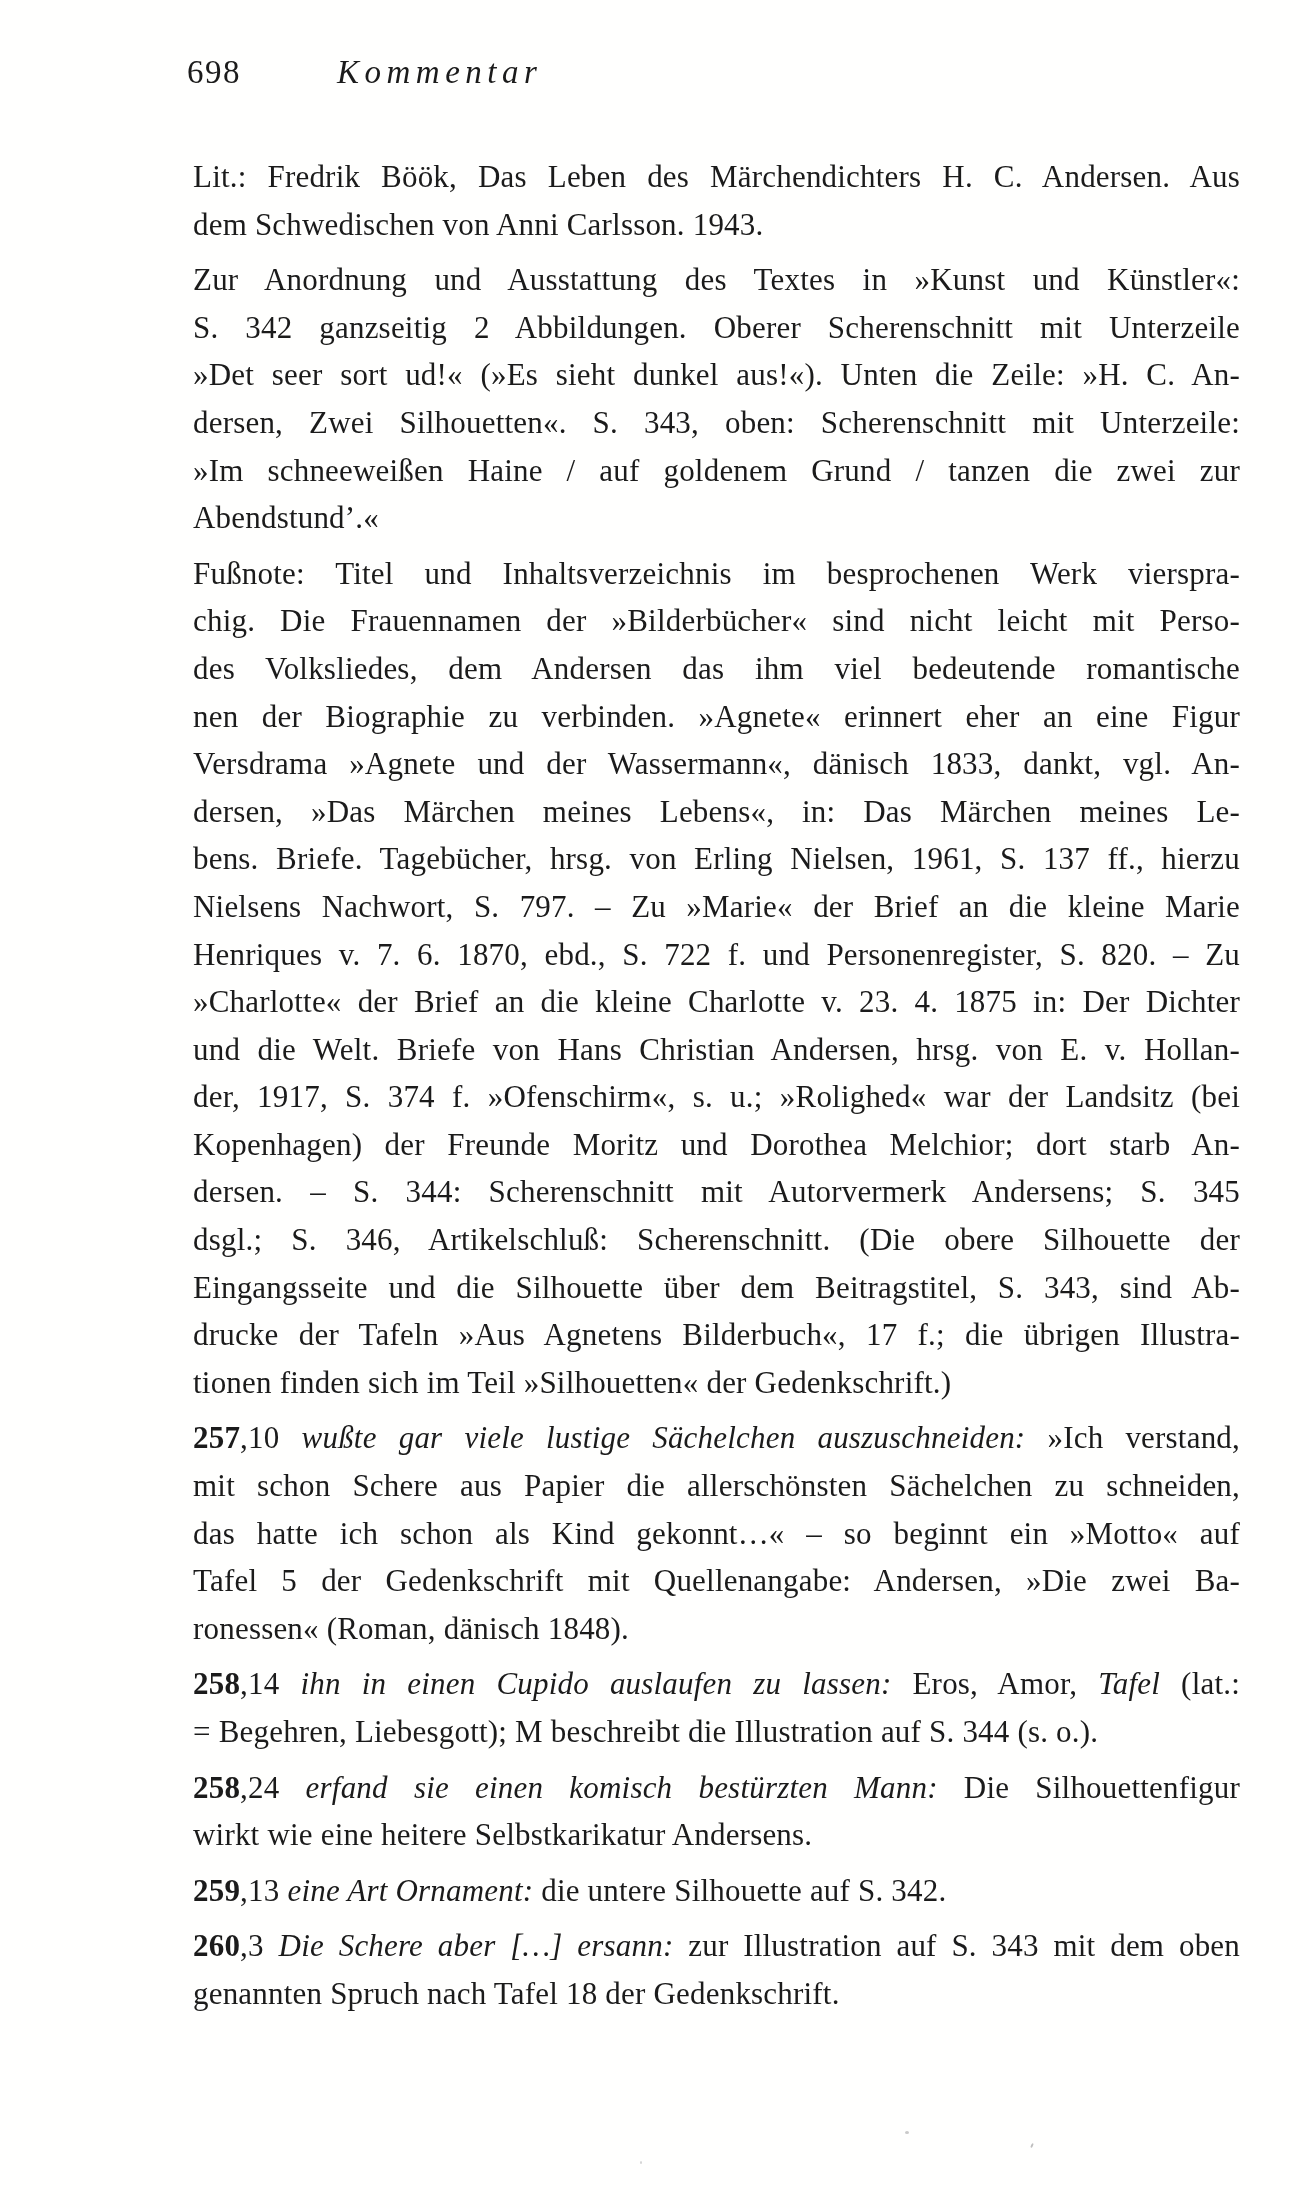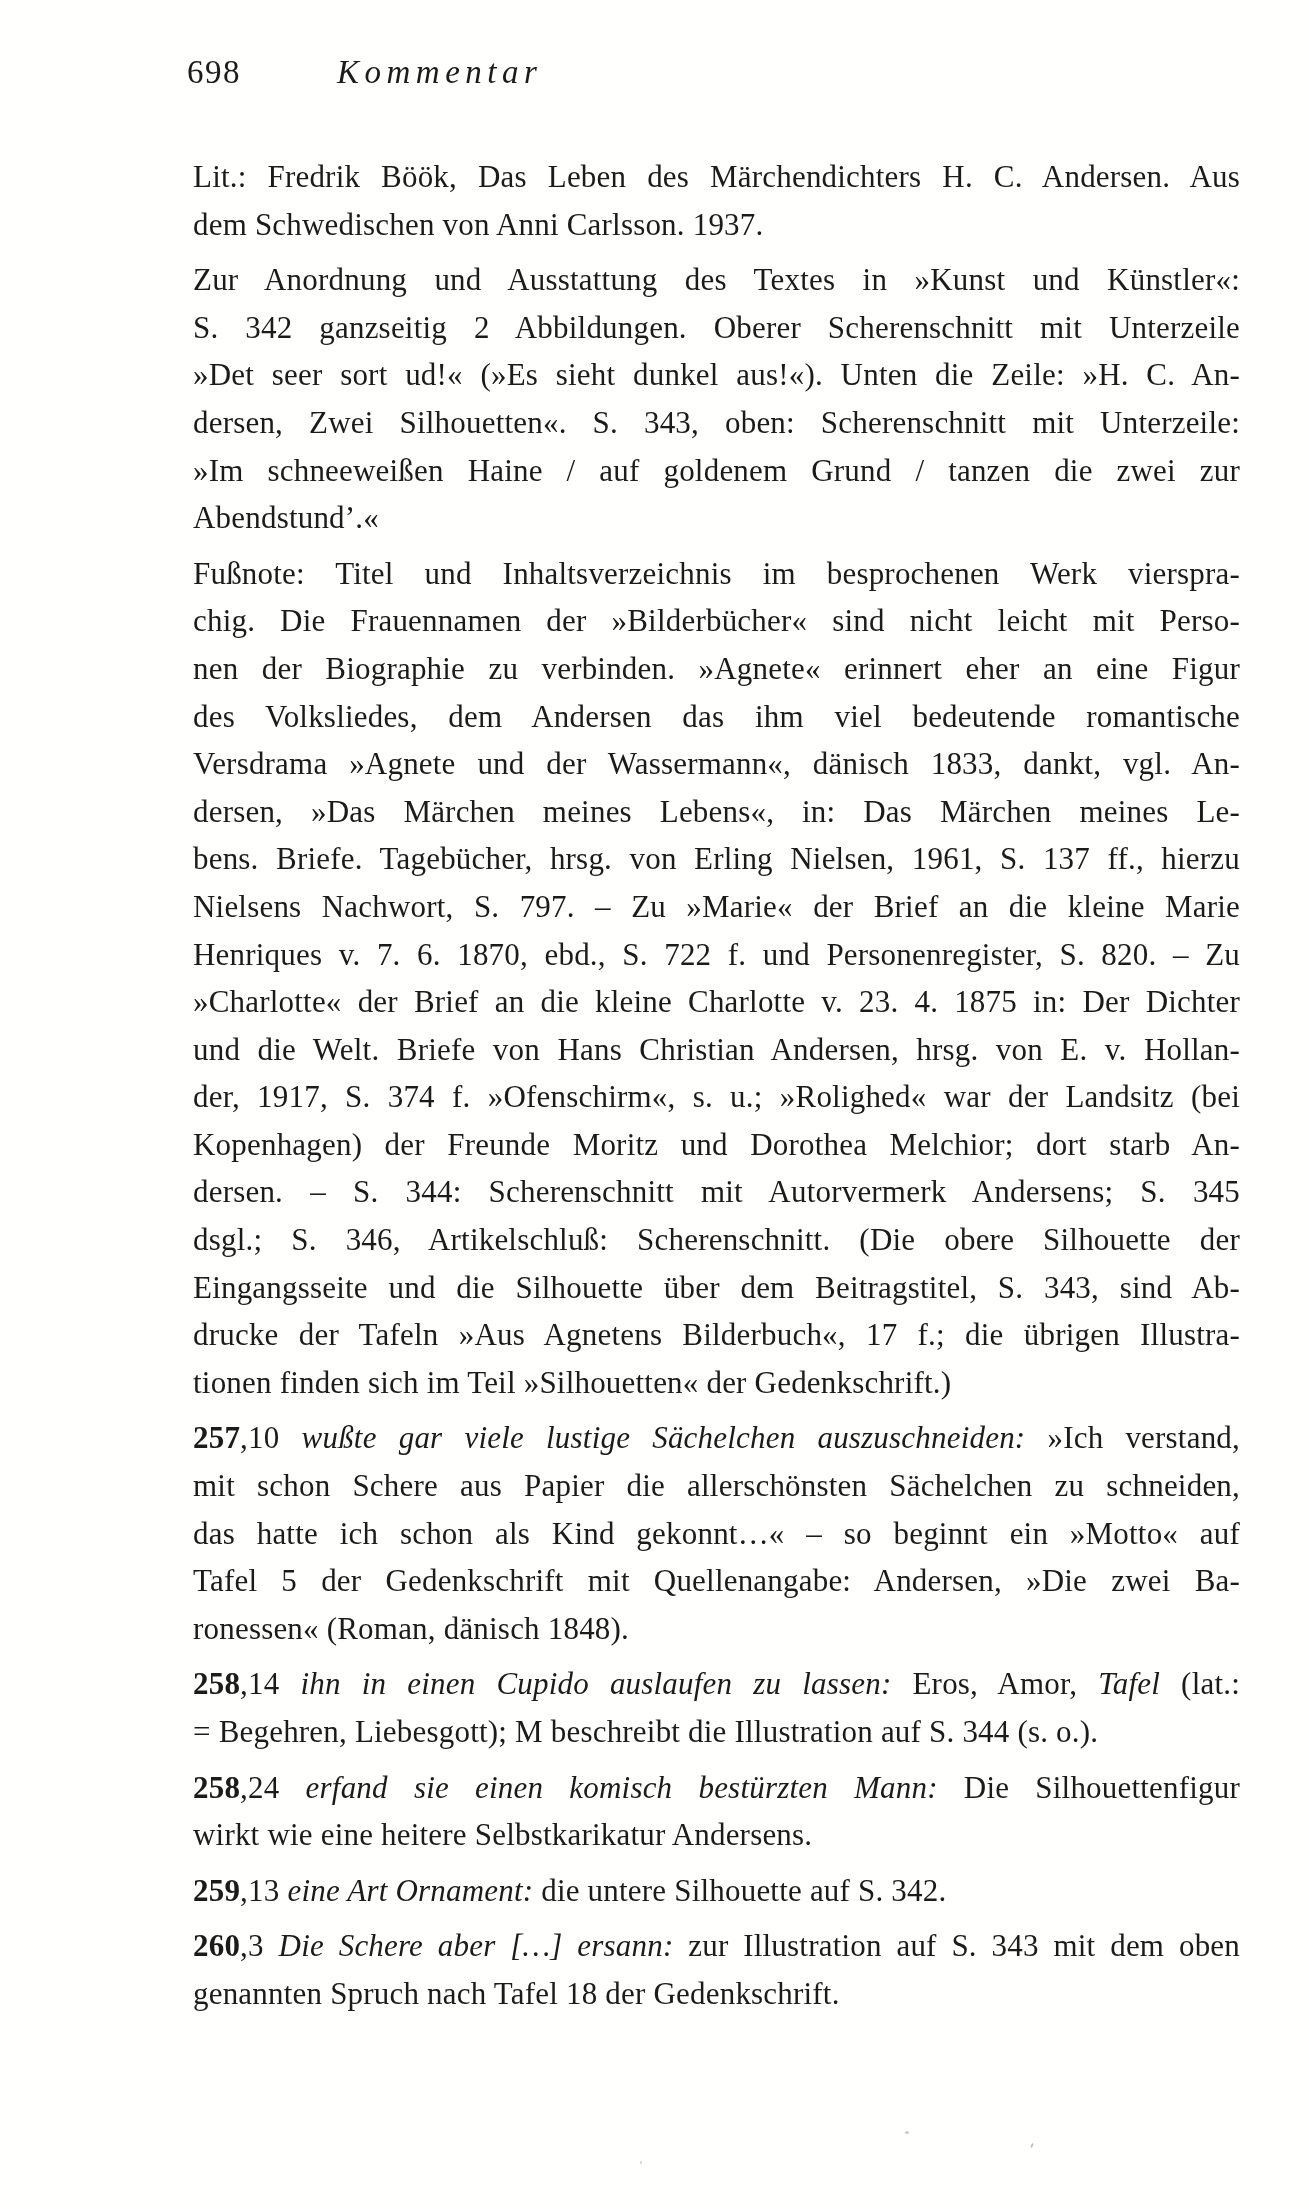--- a/index.html
+++ b/index.html
@@ -56,35 +56,35 @@
 
 <div class="page">
 
   <div class="running-head">
     <span>698</span><span class="running-title">Kommentar</span>
   </div>
 
   <div class="textblock">
       <div class="para">
         <div class="line j"><span class="s-n">Lit.: Fredrik Böök, Das Leben des Märchendichters H. C. Andersen. Aus</span></div>
-        <div class="line"><span class="s-n">dem Schwedischen von Anni Carlsson. 1937.</span></div>
+        <div class="line"><span class="s-n">dem Schwedischen von Anni Carlsson. 1943.</span></div>
       </div>
       <div class="para">
         <div class="line j"><span class="s-n">Zur Anordnung und Ausstattung des Textes in »Kunst und Künstler«:</span></div>
         <div class="line j"><span class="s-n">S. 342 ganzseitig 2 Abbildungen. Oberer Scherenschnitt mit Unterzeile</span></div>
         <div class="line j"><span class="s-n">»Det seer sort ud!« (»Es sieht dunkel aus!«). Unten die Zeile: »H. C. An-</span></div>
         <div class="line j"><span class="s-n">dersen, Zwei Silhouetten«. S. 343, oben: Scherenschnitt mit Unterzeile:</span></div>
         <div class="line j"><span class="s-n">»Im schneeweißen Haine / auf goldenem Grund / tanzen die zwei zur</span></div>
         <div class="line"><span class="s-n">Abendstund’.«</span></div>
       </div>
       <div class="para">
         <div class="line j"><span class="s-n">Fußnote: Titel und Inhaltsverzeichnis im besprochenen Werk vierspra-</span></div>
         <div class="line j"><span class="s-n">chig. Die Frauennamen der »Bilderbücher« sind nicht leicht mit Perso-</span></div>
+        <div class="line j"><span class="s-n">des Volksliedes, dem Andersen das ihm viel bedeutende romantische</span></div>
         <div class="line j"><span class="s-n">nen der Biographie zu verbinden. »Agnete« erinnert eher an eine Figur</span></div>
-        <div class="line j"><span class="s-n">des Volksliedes, dem Andersen das ihm viel bedeutende romantische</span></div>
         <div class="line j"><span class="s-n">Versdrama »Agnete und der Wassermann«, dänisch 1833, dankt, vgl. An-</span></div>
         <div class="line j"><span class="s-n">dersen, »Das Märchen meines Lebens«, in: Das Märchen meines Le-</span></div>
         <div class="line j"><span class="s-n">bens. Briefe. Tagebücher, hrsg. von Erling Nielsen, 1961, S. 137 ff., hierzu</span></div>
         <div class="line j"><span class="s-n">Nielsens Nachwort, S. 797. – Zu »Marie« der Brief an die kleine Marie</span></div>
         <div class="line j"><span class="s-n">Henriques v. 7. 6. 1870, ebd., S. 722 f. und Personenregister, S. 820. – Zu</span></div>
         <div class="line j"><span class="s-n">»Charlotte« der Brief an die kleine Charlotte v. 23. 4. 1875 in: Der Dichter</span></div>
         <div class="line j"><span class="s-n">und die Welt. Briefe von Hans Christian Andersen, hrsg. von E. v. Hollan-</span></div>
         <div class="line j"><span class="s-n">der, 1917, S. 374 f. »Ofenschirm«, s. u.; »Rolighed« war der Landsitz (bei</span></div>
         <div class="line j"><span class="s-n">Kopenhagen) der Freunde Moritz und Dorothea Melchior; dort starb An-</span></div>
         <div class="line j"><span class="s-n">dersen. – S. 344: Scherenschnitt mit Autorvermerk Andersens; S. 345</span></div>

